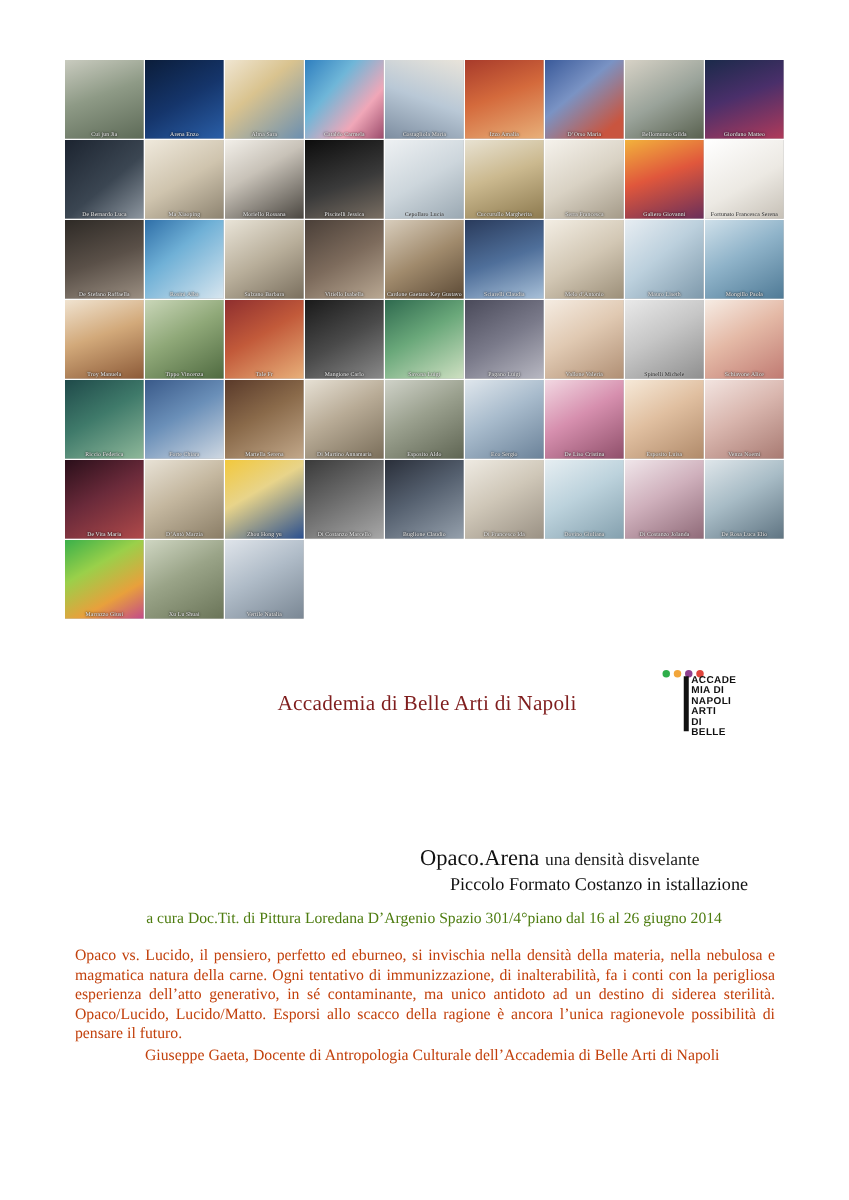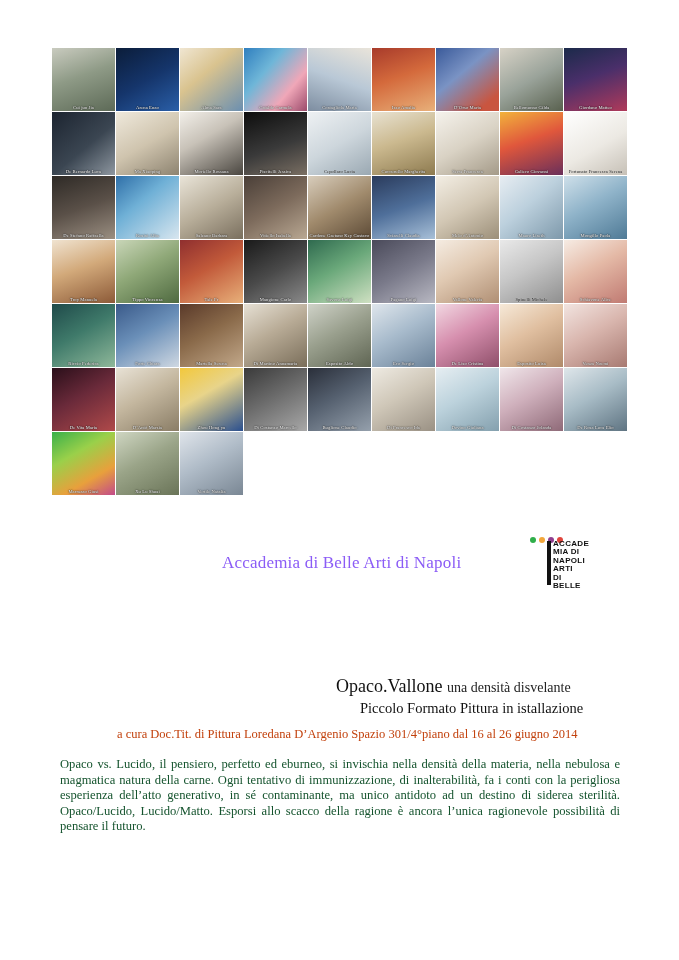--- a/index.html
+++ b/index.html
@@ -105,21 +105,21 @@
     letter-spacing: .3px;
   }
 
   
   #academy {
     position: absolute;
     left: 222px;
     top: 553px;
     font-family: "Liberation Serif", serif;
     font-size: 17px;
-    color: #8b5cf6;
+    color: #7f1d1d;
     letter-spacing: .2px;
   }
   #bigtitle {
     position: absolute;
     left: 72px;
     top: 572px;
     font-family: "Liberation Serif", serif;
     font-size: 84px;
     line-height: 86px;
     color: #0c0c0c;
@@ -144,33 +144,33 @@
     font-family: "Liberation Serif", serif;
     font-size: 14.5px;
     color: #111;
   }
   #curator {
     position: absolute;
     left: 117px;
     top: 727px;
     font-family: "Liberation Serif", serif;
     font-size: 12.5px;
-    color: #c2410c;
+    color: #4d7c0f;
   }
 
   
   #bodytext {
     position: absolute;
     left: 60px;
     top: 757px;
     width: 560px;
     font-family: "Liberation Serif", serif;
     font-size: 12.6px;
     line-height: 15.6px;
-    color: #14532d;
+    color: #c2410c;
     text-align: justify;
   }
   #signature {
     display: block;
     margin-top: 2px;
     text-indent: 56px;
     text-align: left;
   }
 </style>
 </head>
@@ -420,25 +420,26 @@
       <div>NAPOLI</div>
       <div>ARTI</div>
       <div>DI BELLE</div>
     </div>
   </div>
 
   <div id="academy">Accademia di Belle Arti di Napoli</div>
 
 
   <div id="sub1">
-    <span>Opaco.Vallone</span>
+    <span>Opaco.Arena</span>
     <span class="small">una densità disvelante</span>
   </div>
 
-  <div id="sub2">Piccolo Formato Pittura in istallazione</div>
+  <div id="sub2">Piccolo Formato Costanzo in istallazione</div>
 
   <div id="curator">a cura Doc.Tit. di Pittura Loredana D’Argenio  Spazio 301/4°piano dal 16 al 26 giugno 2014</div>
 
   <div id="bodytext">
     <span>Opaco vs. Lucido, il pensiero, perfetto ed eburneo, si invischia nella densità della materia, nella nebulosa e magmatica natura della carne. Ogni tentativo di immunizzazione, di inalterabilità, fa i conti con la perigliosa esperienza dell’atto generativo, in sé contaminante, ma unico antidoto ad un destino di siderea sterilità. Opaco/Lucido, Lucido/Matto. Esporsi allo scacco della ragione è ancora l’unica ragionevole possibilità di pensare il futuro.</span>
+    <span id="signature">Giuseppe Gaeta, Docente di Antropologia Culturale dell’Accademia di Belle Arti di Napoli</span>
   </div>
 
 </div>
 
 </body></html>

